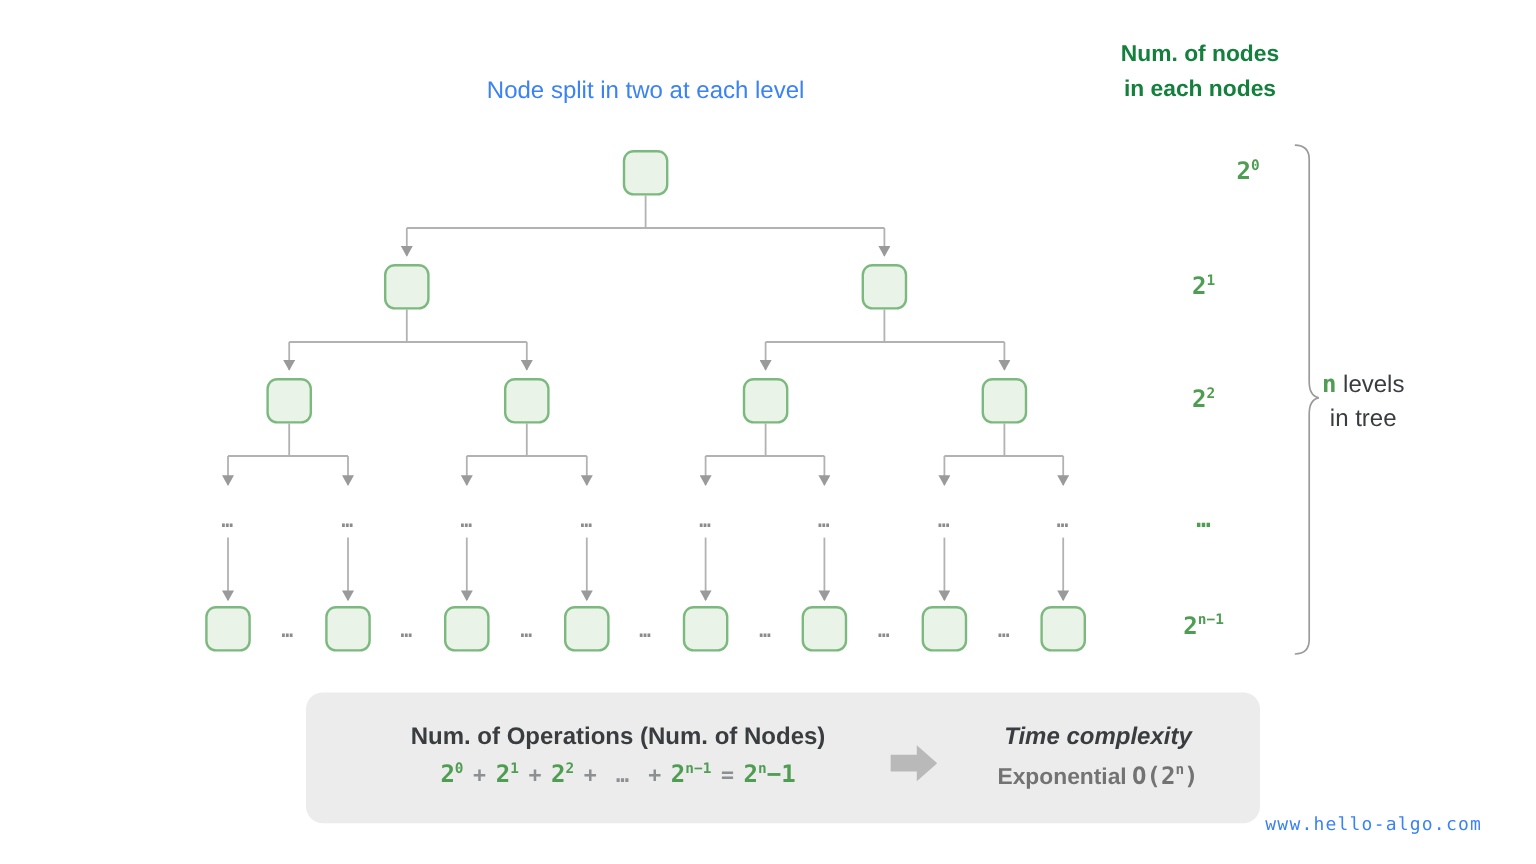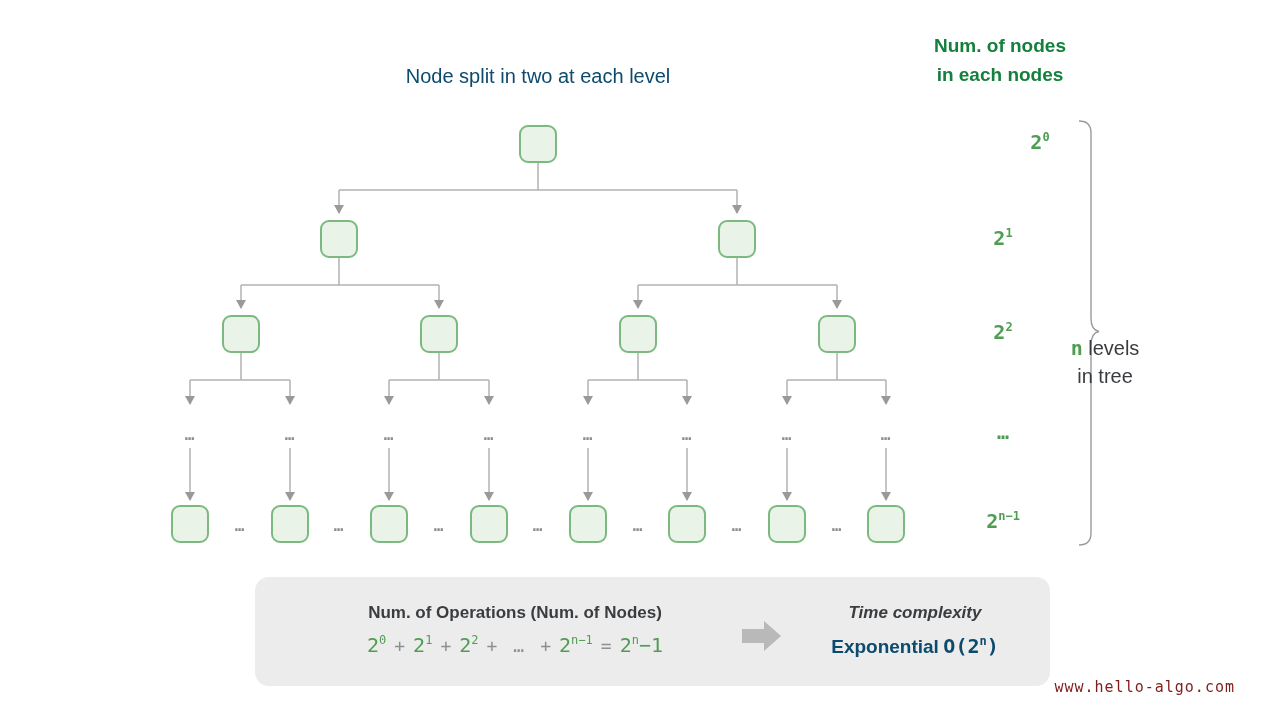--- a/index.html
+++ b/index.html
@@ -1,46 +1,46 @@
 <!DOCTYPE html>
 <html><head>
 <meta charset="utf-8">
 <style>
   html,body{margin:0;padding:0;background:#fff;}
   .canvas{position:relative;width:1280px;height:720px;background:#ffffff;overflow:hidden;
           font-family:"Liberation Sans",sans-serif;color:#3a3d40;}
   .abs{position:absolute;}
   .center-text{text-align:center;}
   .title{font-size:21px;font-weight:bold;color:#3a3d40;}
-  .subtitle{font-size:20px;color:#0c4a6e;}
+  .subtitle{font-size:20px;color:#3b82f6;}
   .right-header{font-size:19px;font-weight:bold;line-height:29px;color:#15803d;}
   .node{position:absolute;width:38px;height:38px;box-sizing:border-box;
         border:2px solid #7cb97f;background:#eaf3e7;border-radius:9px;}
   .tree-dots{position:absolute;transform:translate(-50%,-50%);
         font-family:"DejaVu Sans Mono",monospace;font-weight:bold;
         font-size:16px;letter-spacing:1px;color:#8c8c8c;}
   .lvl-label{position:absolute;transform:translate(-50%,-50%);
         font-family:"DejaVu Sans Mono",monospace;font-weight:bold;
         font-size:20px;color:#4f9d53;white-space:nowrap;}
   .lvl-label sup{font-size:12px;}
   .brace-note{font-size:20px;line-height:28px;color:#3a3d40;}
   .brace-note .n-green{color:#4f9d53;font-weight:bold;font-family:"DejaVu Sans Mono",monospace;}
   .summary-box{position:absolute;left:255px;top:577px;width:795px;height:109px;
         background:#ececec;border-radius:14px;}
-  .box-title{font-size:17px;font-weight:bold;color:#3a3d40;}
-  .formula{font-family:"DejaVu Sans Mono",monospace;font-weight:normal;font-size:20px;white-space:nowrap;}
+  .box-title{font-size:20px;font-weight:bold;color:#3a3d40;}
+  .formula{font-family:"DejaVu Sans Mono",monospace;font-weight:bold;font-size:20px;white-space:nowrap;}
   .formula sup{font-size:12px;}
   .tok-green{color:#4f9d53;}
   .tok-gray{color:#8d9093;font-size:18px;margin:0 8px;}
-  .complexity{white-space:nowrap;color:#0c4a6e;}
+  .complexity{white-space:nowrap;color:#737373;}
   .complexity .word{font-size:19px;font-weight:bold;font-family:"Liberation Sans",sans-serif;}
   .complexity .bigo{font-size:20px;font-weight:bold;font-family:"DejaVu Sans Mono",monospace;}
   .complexity sup{font-size:12px;}
   .watermark{position:absolute;right:45px;top:678px;font-family:"DejaVu Sans Mono",monospace;
-        font-size:15px;color:#7f1d1d;letter-spacing:1px;}
+        font-size:15px;color:#3b82f6;letter-spacing:1px;}
 </style>
 </head>
 <body>
 
 <div class="canvas">
 
   <div class="abs center-text subtitle" style="left:288px;top:65px;width:500px;">Node split in two at each level</div>
   <div class="abs center-text right-header" style="left:890px;top:31px;width:220px;">
     <div>Num. of nodes</div>
     <div>in each nodes</div>
@@ -120,21 +120,21 @@
     </div>
 
   <div id="level-labels">
       <div class="lvl-label" style="left: 1040px; top: 142px;">2<sup>0</sup></div>
       <div class="lvl-label" style="left: 1003px; top: 238px;">2<sup>1</sup></div>
       <div class="lvl-label" style="left: 1003px; top: 332px;">2<sup>2</sup></div>
       <div class="lvl-label" style="left: 1003px; top: 432px;">…</div>
       <div class="lvl-label" style="left: 1003px; top: 521px;">2<sup>n−1</sup></div>
     </div>
 
-  <div class="abs center-text brace-note" style="left:1040px;top:306px;width:130px;margin-top:28px;">
+  <div class="abs center-text brace-note" style="left:1071px;top:306px;width:130px;">
     <div><span class="n-green">n</span><span> levels</span></div>
     <div>in tree</div>
   </div>
 
   <div class="summary-box">
     <div class="abs center-text box-title" style="left:20px;top:26px;width:480px;">Num. of Operations (Num. of Nodes)</div>
     <div id="formula" class="abs center-text formula" style="left:20px;top:56px;width:480px;"><span class="tok-green">2<sup>0</sup></span><span class="tok-gray">+</span><span class="tok-green">2<sup>1</sup></span><span class="tok-gray">+</span><span class="tok-green">2<sup>2</sup></span><span class="tok-gray">+</span><span class="tok-gray">…</span><span class="tok-gray">+</span><span class="tok-green">2<sup>n−1</sup></span><span class="tok-gray">=</span><span class="tok-green">2<sup>n</sup>−1</span></div>
 
     <svg class="abs" style="left:487px;top:43px;" width="40" height="32">
       <polygon points="0,9 22,9 22,1 39,16 22,31 22,23 0,23" fill="#b9b9b9"></polygon>

